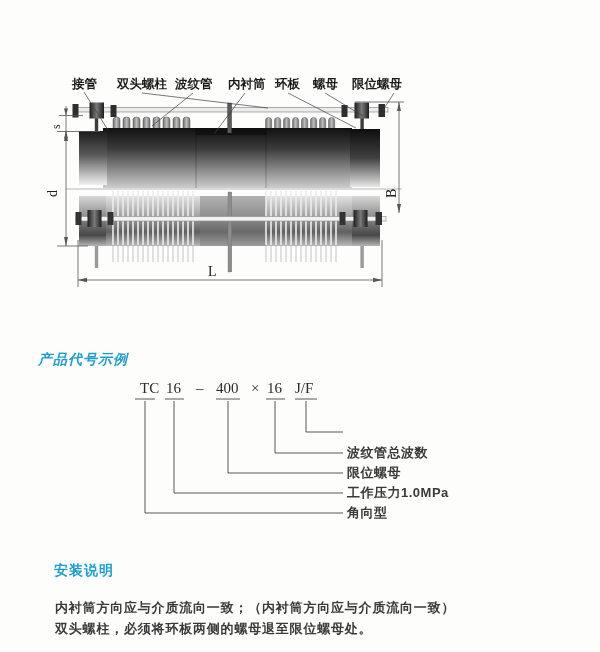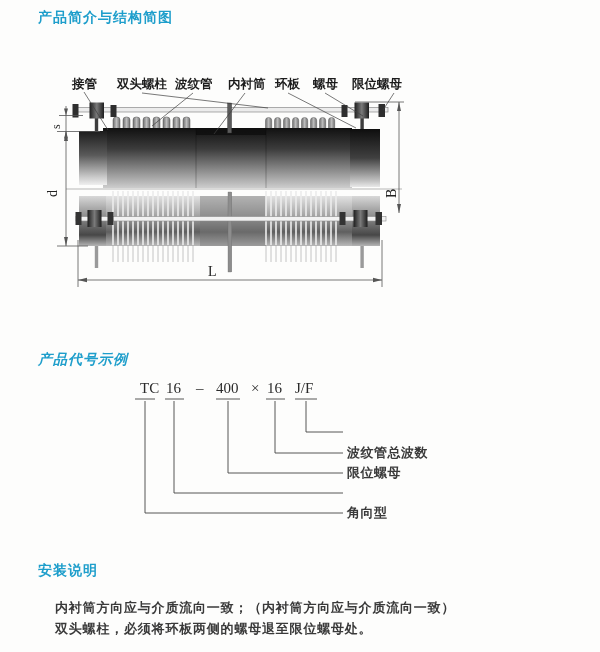--- a/index.html
+++ b/index.html
@@ -9,21 +9,21 @@
     -webkit-font-smoothing:antialiased;
   }
   #page{position:relative;width:600px;height:652px;overflow:hidden;background:#fdfdfc;}
   .sec-title{
     position:absolute;left:38px;
     font-size:14px;font-weight:bold;letter-spacing:1px;
     color:#1e9ecb;white-space:nowrap;
   }
   #title-intro{top:9px;}
   #title-code{top:351px;font-style:italic;}
-  #title-install{top:562px;}
+  #title-install{top:562px;margin-left:16px;}
   svg{position:absolute;left:0;}
   .code-token{
     position:absolute;top:380px;
     font-family:"Liberation Serif",serif;font-size:15px;color:#2a2a2a;
     white-space:nowrap;
   }
   .callout{
     position:absolute;left:347px;
     font-size:13px;font-weight:bold;color:#3a3a3a;
     letter-spacing:0.5px;white-space:nowrap;line-height:16px;
@@ -38,21 +38,20 @@
   .dim-line{stroke:#555;stroke-width:0.8;fill:none;}
   .dim-arrow{fill:#555;}
   .leader{stroke:#3f3f3f;stroke-width:0.7;fill:none;}
   .conn{stroke:#444;stroke-width:0.9;fill:none;}
 </style>
 </head>
 <body>
 
 <div id="page">
 
-  <div id="title-intro" class="sec-title">产品简介与结构简图</div>
 
   <svg id="diagram-svg" style="top:60px" width="600" height="255" viewBox="0 60 600 255">
     <defs>
       <linearGradient id="gBody" x1="0" y1="0" x2="0" y2="1">
         <stop offset="0" stop-color="#111111"></stop>
           <stop offset="0.35" stop-color="#3c3c3c"></stop>
         <stop offset="0.72" stop-color="#8f8f8f"></stop>
           <stop offset="1" stop-color="#cdcdcd"></stop>
       </linearGradient>
       <linearGradient id="gPipeL" x1="0" y1="0" x2="0" y2="1">
@@ -308,20 +307,21 @@
   <span class="code-token" style="left:140px">TC</span>
   <span class="code-token" style="left:166px">16</span>
   <span class="code-token" style="left:196px">–</span>
   <span class="code-token" style="left:216px">400</span>
   <span class="code-token" style="left:251px">×</span>
   <span class="code-token" style="left:267px">16</span>
   <span class="code-token" style="left:295px">J/F</span>
 
   <div class="callout" style="top:445px">波纹管总波数</div>
   <div class="callout" style="top:465px">限位螺母</div>
+  <div class="callout" style="top:485px">工作压力1.0MPa</div>
   <div class="callout" style="top:505px">角向型</div>
 
   <div id="title-install" class="sec-title">安装说明</div>
 
   <div class="install-line" style="top:599px">内衬筒方向应与介质流向一致；（内衬筒方向应与介质流向一致）</div>
   <div class="install-line" style="top:620px">双头螺柱，必须将环板两侧的螺母退至限位螺母处。</div>
 
 </div>
 
 </body></html>

